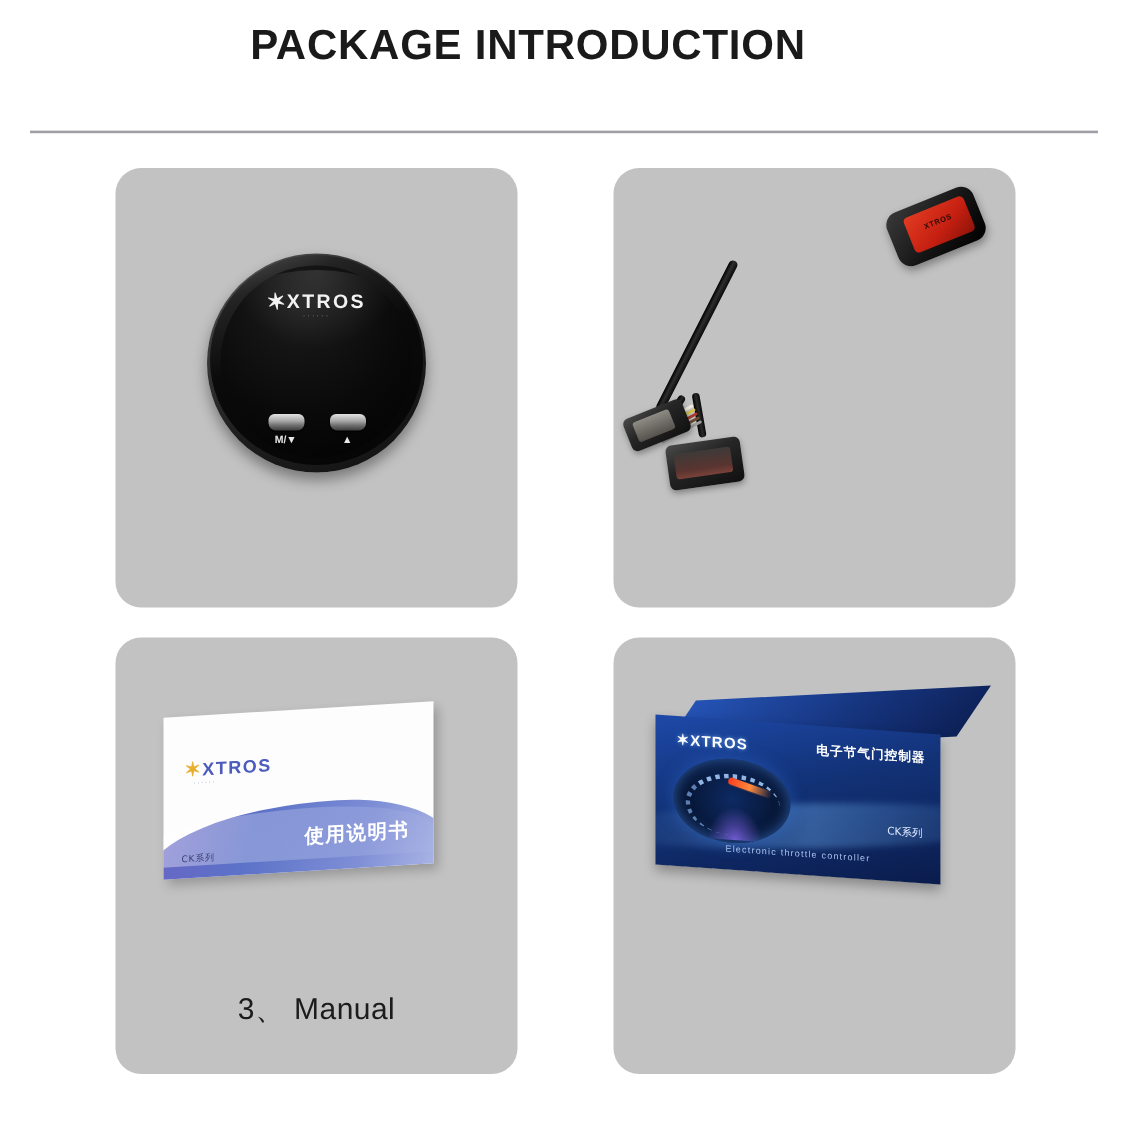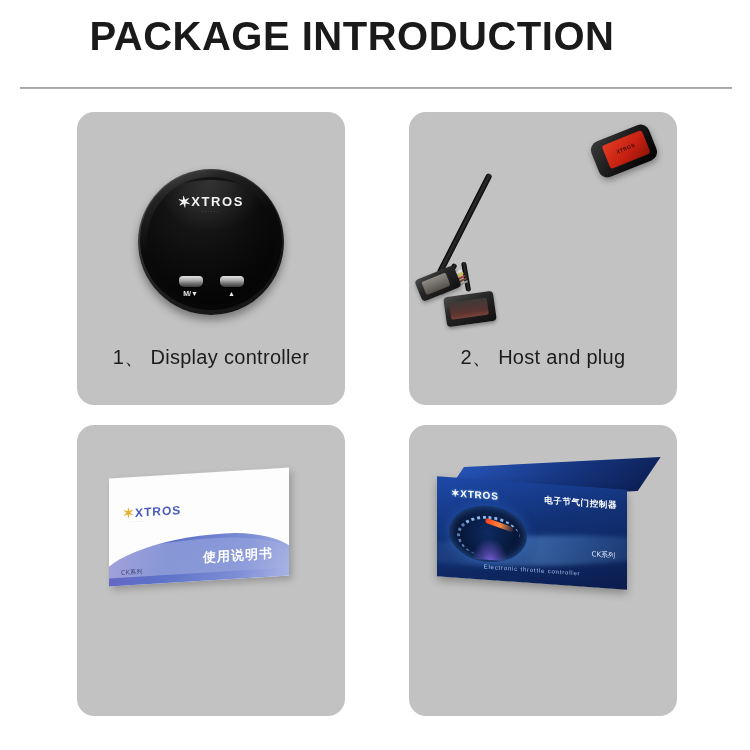--- a/index.html
+++ b/index.html
@@ -15,21 +15,21 @@
     position: relative;
   }
 
   
   #page-title {
     position: absolute;
     top: 14px;
     left: 0;
     width: 704px;
     text-align: center;
-    font-size: 40px;
+    font-size: 28px;
     font-weight: bold;
     letter-spacing: 0.5px;
     color: #1a1a1a;
     font-family: "Liberation Sans", sans-serif;
     white-space: nowrap;
   }
   #title-divider {
     position: absolute;
     top: 87px;
     left: 20px;
@@ -477,57 +477,56 @@
             <div class="dial-btn"></div>
             <div class="dial-btn"></div>
           </div>
           <div class="btn-label">
             <span>M/▼</span>
             <span>▲</span>
           </div>
         </div>
       </div>
     </div>
-    <div class="card-caption">1、 Display controller</div>
   </div>
 
   <div class="card card-2">
     <div class="card-stage host-stage">
       <div class="host-module">
         <div class="host-label"></div>
       </div>
       <div class="host-cable"></div>
       <div class="host-branch-a"></div>
       <div class="host-branch-b"></div>
       <div class="wire-ribbon">
         <i class="w-white"></i>
         <i class="w-yellow"></i>
         <i class="w-red"></i>
         <i class="w-brown"></i>
         <i class="w-grey"></i>
       </div>
       <div class="connector connector-1"></div>
       <div class="connector connector-2"></div>
     </div>
-    <div class="card-caption">2、 Host and plug</div>
   </div>
 
   <div class="card card-3">
     <div class="card-stage manual-stage">
       <div class="manual-book">
         <div class="manual-wave"></div>
         <div class="manual-wave2"></div>
         <div class="manual-logo">
           <span class="star">✶</span><span>XTROS</span>
         </div>
         <div class="manual-logo-sub">······</div>
         <div class="manual-cn">使用说明书</div>
         <div class="manual-series">CK系列</div>
       </div>
     </div>
+    <div class="card-caption">3、 Manual</div>
   </div>
 
   <div class="card card-4">
     <div class="card-stage box-stage">
       <div class="pkg-box">
         <div class="box-top"></div>
         <div class="box-front">
           <div class="box-streak"></div>
           <div class="gauge">
             <div class="gauge-ticks"></div>

